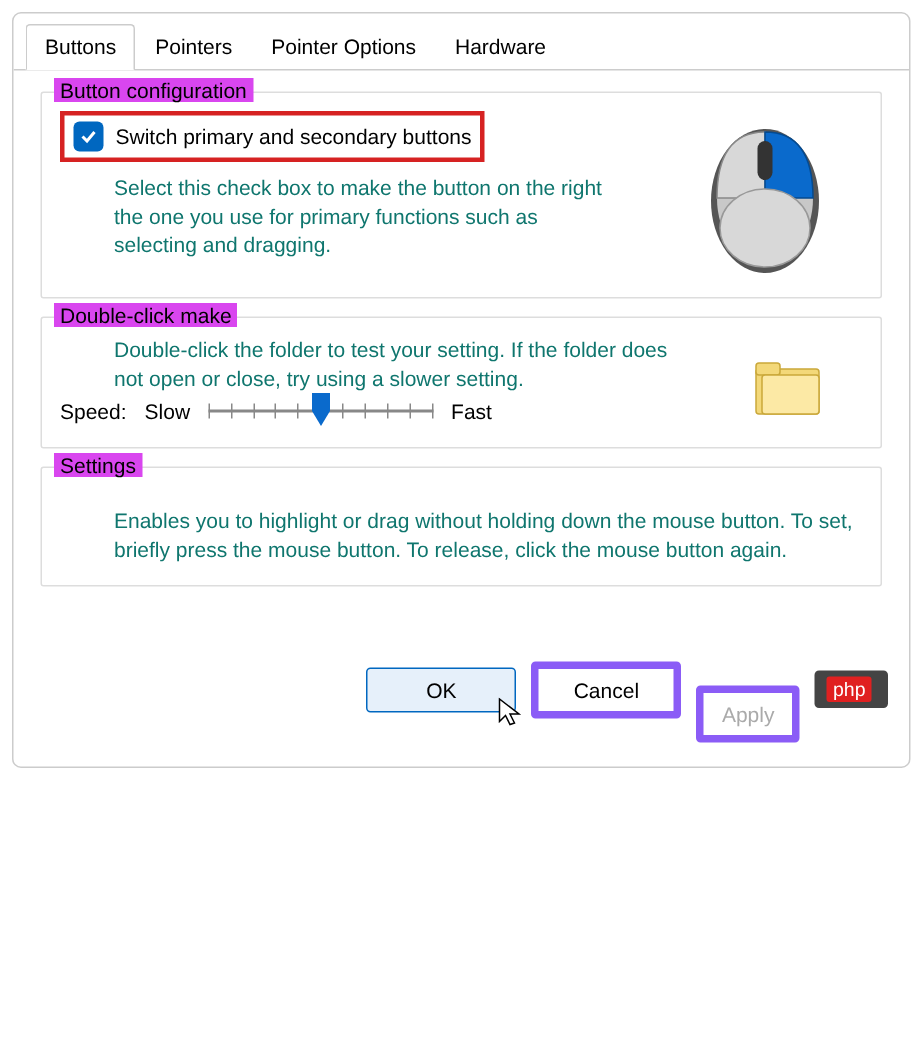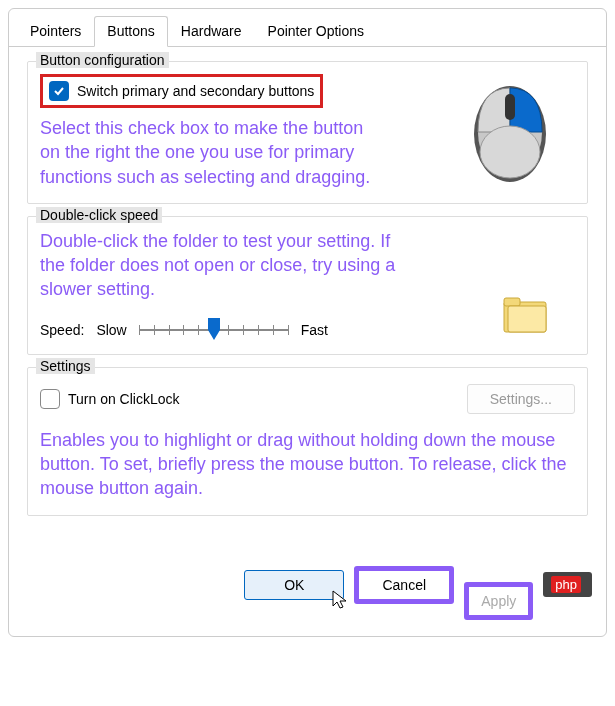--- a/index.html
+++ b/index.html
@@ -60,21 +60,21 @@
     border: 1px solid #ddd;
     border-radius: 2px;
     padding: 12px 12px 14px 12px;
     margin-bottom: 12px;
     position: relative;
   }
   .group-title {
     position: absolute;
     top: -10px;
     left: 8px;
-    background: #e5e5e5;
+    background: #d946ef;
     padding: 0 4px;
     font-size: 14px;
   }
   .cfg-row { display:flex; gap: 12px; }
   .cfg-left { flex:1; }
   .cfg-right {
     width: 130px;
     display:flex; align-items:flex-start; justify-content:center;
   }
   .highlight-box {
@@ -89,34 +89,35 @@
     background: #0067c0;
     display:flex; align-items:center; justify-content:center;
     cursor:pointer;
   }
   .chk.unchecked {
     background: #fff;
     border: 1.5px solid #888;
   }
   .desc {
     margin-top: 8px;
-    font-size: 18px;
+    font-size: 14px;
     line-height: 1.35;
-    color: #8b5cf6;
+    color: #0f766e;
     max-width: 340px;
+    margin-left: 36px;
   }
   .mouse-illus {
     width: 90px; height: 110px;
   }
   .dbl-row { display:flex; gap:20px; }
   .dbl-left { flex:1; }
   .dbl-right { width: 100px; display:flex; align-items:flex-end; justify-content:center; padding-bottom:4px;}
   .speed-row {
     display:flex; align-items:center; gap: 12px;
-    margin-top: 18px;
+    margin-top: 2px;
     font-size:14px;
   }
   .slider-track {
     width: 150px; height: 20px; position: relative;
     cursor:pointer;
   }
   .slider-line {
     position:absolute; top:9px; left:0; right:0; height:2px; background:#888;
   }
   .slider-ticks { position:absolute; top:5px; left:0; right:0; height:10px; display:flex; justify-content:space-between;}
@@ -170,24 +171,24 @@
   }
   .php-badge .php-red { background:#e02020; color:#fff; padding:1px 4px; margin-right:3px; border-radius:2px;}
 </style>
 </head>
 <body>
 
 <div class="window">
 
 
   <div class="tabs">
+    <div class="tab active">Buttons</div>
     <div class="tab">Pointers</div>
-    <div class="tab active">Buttons</div>
+    <div class="tab">Pointer Options</div>
     <div class="tab">Hardware</div>
-    <div class="tab">Pointer Options</div>
   </div>
 
   <div class="body">
 
     <div class="group">
       <div class="group-title">Button configuration</div>
       <div class="cfg-row">
         <div class="cfg-left">
           <div class="highlight-box">
             <div class="chk">
@@ -206,21 +207,21 @@
             <path d="M45 14 Q13 14 13 58 L45 58 Z" fill="#d8d8d8" stroke="#888"></path>
             <path d="M45 14 Q77 14 77 58 L45 58 Z" fill="#0a6acc" stroke="#054a8f"></path>
             <rect x="40" y="20" width="10" height="26" rx="5" fill="#333"></rect>
             <ellipse cx="45" cy="78" rx="30" ry="26" fill="#d8d8d8" stroke="#999"></ellipse>
           </svg>
         </div>
       </div>
     </div>
 
     <div class="group">
-      <div class="group-title">Double-click speed</div>
+      <div class="group-title">Double-click make</div>
       <div class="dbl-row">
         <div class="dbl-left">
           <div class="desc" style="margin-top:0;max-width:380px;">Double-click the folder to test your setting. If the folder does not open or close, try using a slower setting.</div>
           <div class="speed-row">
             <span>Speed:</span>
             <span>Slow</span>
             <div class="slider-track">
               <div class="slider-line"></div>
               <div class="slider-ticks">
                 <span></span>
@@ -247,25 +248,20 @@
             <rect x="4" y="10" width="42" height="30" rx="2" fill="#f3d879" stroke="#caa83a"></rect>
             <rect x="4" y="6" width="16" height="8" rx="2" fill="#f3d879" stroke="#caa83a"></rect>
             <rect x="8" y="14" width="38" height="26" rx="2" fill="#fce9a5" stroke="#caa83a"></rect>
           </svg>
         </div>
       </div>
     </div>
 
     <div class="group">
       <div class="group-title">Settings</div>
-      <div class="clicklock-row">
-        <div class="chk unchecked"></div>
-        <span style="font-size:14px;">Turn on ClickLock</span>
-        <button class="settings-btn">Settings...</button>
-      </div>
       <div class="desc" style="max-width:none;margin-top:14px;">Enables you to highlight or drag without holding down the mouse button. To set, briefly press the mouse button. To release, click the mouse button again.</div>
     </div>
 
   </div>
 
   <div class="footer">
     <div style="position:relative;">
       <div class="btn primary">OK</div>
       <svg width="18" height="20" viewBox="0 0 18 20" style="position:absolute;right:-6px;bottom:-10px;">
         <polygon points="1,1 1,16 5,12 8,18 11,17 8,11 14,11" fill="#fff" stroke="#000" stroke-width="1"></polygon>

